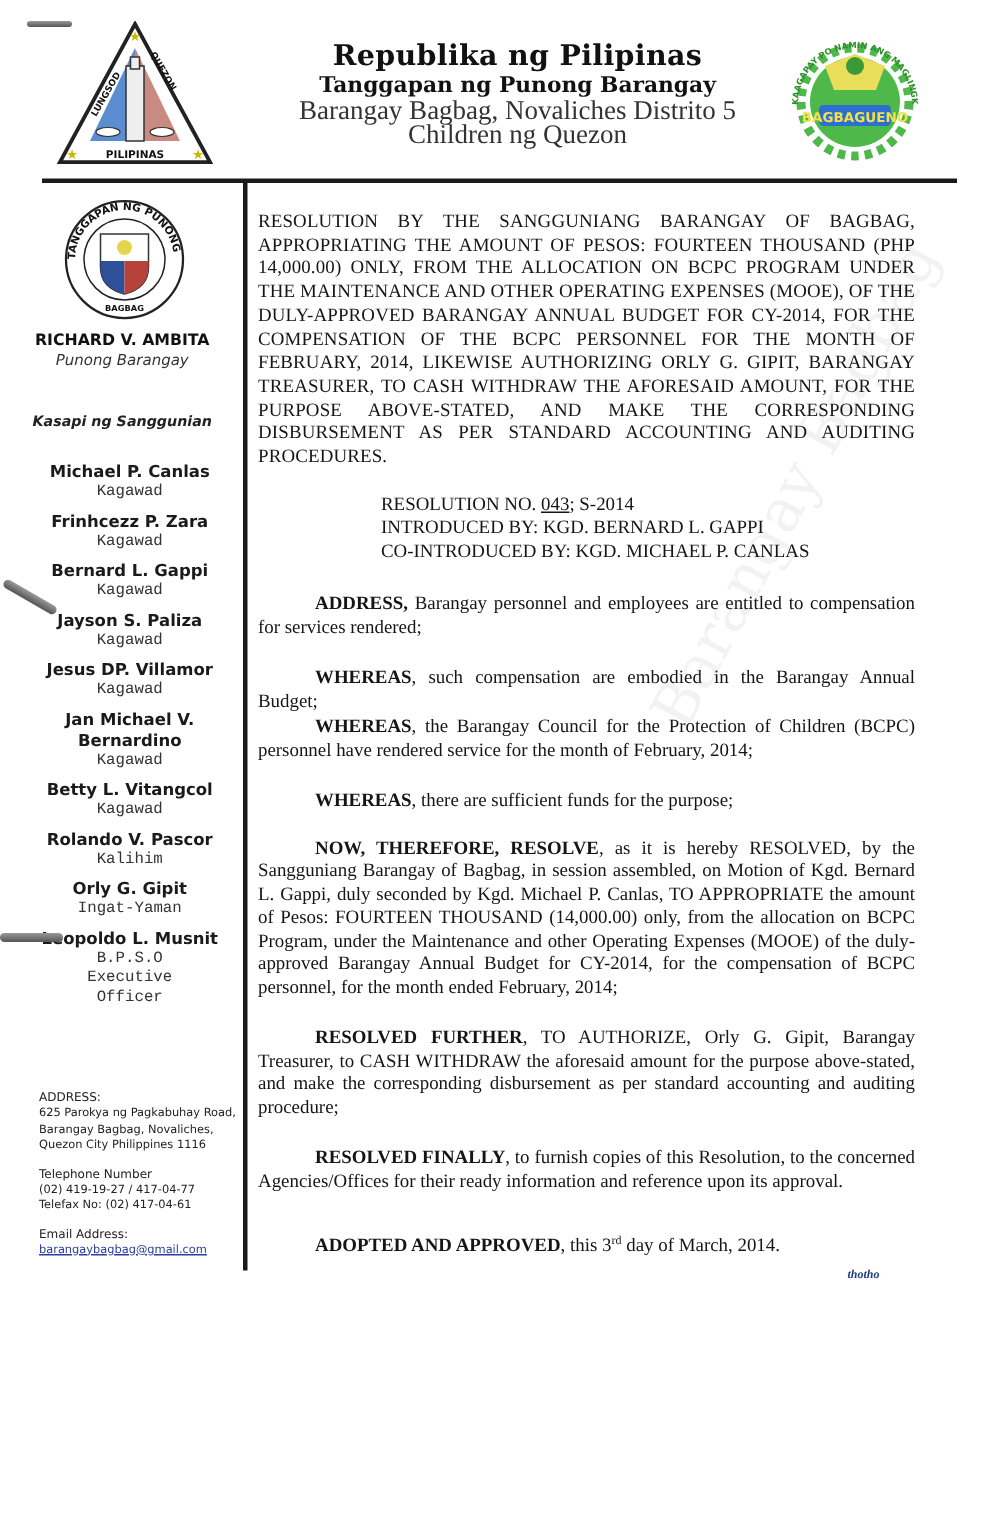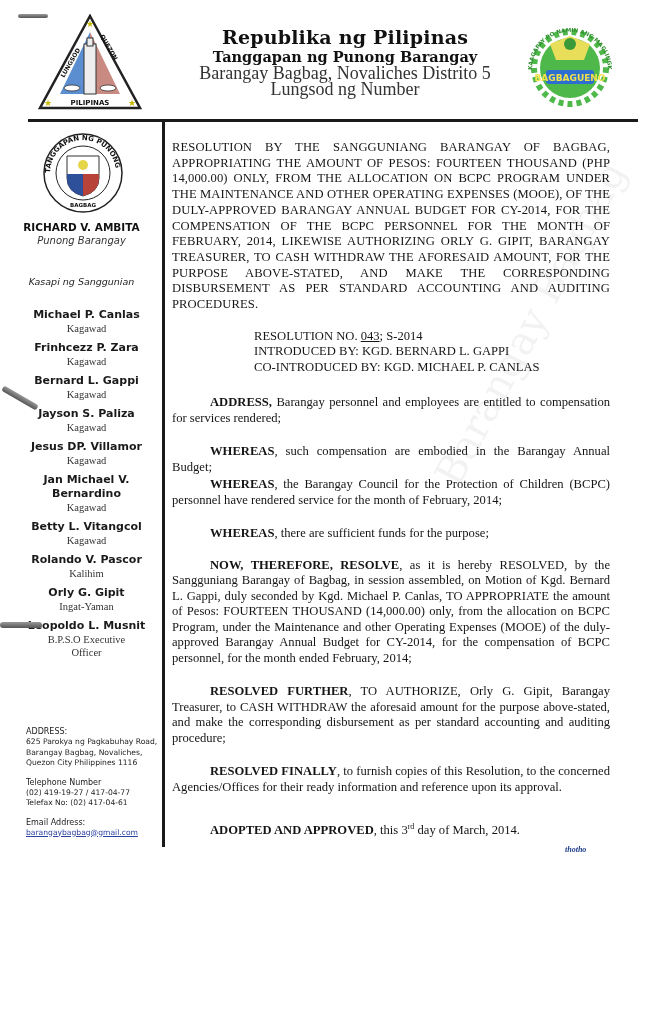--- a/index.html
+++ b/index.html
@@ -17,25 +17,25 @@
   .header-rule { position: absolute; left: 28px; top: 119px; width: 610px; height: 3px; background: #1a1a1a; }
   .staple { position: absolute; border-radius: 6px; background: linear-gradient(#999,#555); }
 
   
   .sidebar { position: absolute; left: 0; top: 122px; width: 163px; height: 740px; }
   .vrule { position: absolute; left: 162px; top: 122px; width: 3px; height: 725px; background: #1a1a1a; }
   .seal { position: absolute; left: 42px; top: 10px; width: 82px; height: 82px; }
   .captain { position: absolute; left: 0; top: 98px; width: 163px; text-align: center; }
   .captain-name { font-family: "DejaVu Sans", sans-serif; font-weight: bold; font-size: 10.5px; color: #111; line-height: 14px; }
   .captain-title { font-family: "DejaVu Sans", sans-serif; font-style: italic; font-size: 10px; color: #333; line-height: 14px; }
-  .kasapi { position: absolute; left: 0; top: 154px; width: 163px; text-align: center; font-family: "DejaVu Sans", sans-serif; font-style: italic; font-weight: normal; font-size: 9.5px; color: #222; }
+  .kasapi { position: absolute; left: 0; top: 154px; width: 163px; text-align: center; font-family: "DejaVu Sans", sans-serif; font-style: italic; font-weight: bold; font-size: 9.5px; color: #222; }
   .members { position: absolute; left: 10px; top: 186px; width: 153px; text-align: center; }
   .member { margin-bottom: 6px; }
   .member-name { font-family: "DejaVu Sans", sans-serif; font-weight: bold; font-size: 11px; line-height: 14px; color: #1a1a1a; }
-  .member-role { font-family: Liberation Serif, serif; font-size: 10.5px; line-height: 13px; color: #333; }
+  .member-role { font-family: Liberation Mono, monospace; font-size: 10.5px; line-height: 13px; color: #333; }
   .contact { position: absolute; left: 26px; top: 604px; width: 134px; font-family: "DejaVu Sans", sans-serif; color: #222; }
   .contact .lbl { font-weight: normal; font-size: 8px; line-height: 11px; }
   .contact .txt { font-size: 7.6px; line-height: 10.5px; }
   .contact .block { margin-bottom: 8px; }
   .contact .email { color: #2a3fa0; text-decoration: underline; font-size: 7.6px; }
 
   
   .content { position: absolute; left: 172px; top: 140px; width: 438px; font-family: "Liberation Serif", serif; font-size: 12.6px; color: #151515; }
   .title { text-align: justify; text-align-last: left; line-height: 15.7px; text-transform: uppercase; letter-spacing: 0.1px; }
   .resno { margin-top: 16px; margin-left: 82px; line-height: 15.5px; font-size: 12.6px; }
@@ -66,21 +66,21 @@
     <text x="62" y="22" font-family="DejaVu Sans, sans-serif" font-size="6" font-weight="bold" fill="#111" transform="rotate(60 62 22)">QUEZON</text>
     <text x="52" y="13" font-size="9" text-anchor="middle" fill="#c9b800">★</text>
     <text x="10" y="92" font-size="9" text-anchor="middle" fill="#c9b800">★</text>
     <text x="94" y="92" font-size="9" text-anchor="middle" fill="#c9b800">★</text>
   </svg>
 
   <div class="header-text">
     <div class="republika">Republika ng Pilipinas</div>
     <div class="tanggapan">Tanggapan ng Punong Barangay</div>
     <div class="addr-line">Barangay Bagbag, Novaliches Distrito 5</div>
-    <div class="addr-line">Lungsod ng Number</div>
+    <div class="addr-line">Children ng Quezon</div>
   </div>
 
   <svg class="logo-bag" viewBox="0 0 100 96">
     <circle cx="50" cy="50" r="44" fill="#fff"></circle>
     <circle cx="50" cy="54" r="30" fill="#4fb84a"></circle>
     <circle cx="50" cy="54" r="36" fill="none" stroke="#4fb84a" stroke-width="6" stroke-dasharray="5 4"></circle>
     <polygon points="30,30 50,22 70,30 64,46 36,46" fill="#e8de5a"></polygon>
     <circle cx="50" cy="30" r="6" fill="#3a9a3a"></circle>
     <rect x="26" y="56" width="48" height="14" rx="3" fill="#2d6fd1"></rect>
     <text x="50" y="67" font-family="DejaVu Sans, sans-serif" font-size="9" font-weight="bold" text-anchor="middle" fill="#f2e24a">BAGBAGUENO</text>

